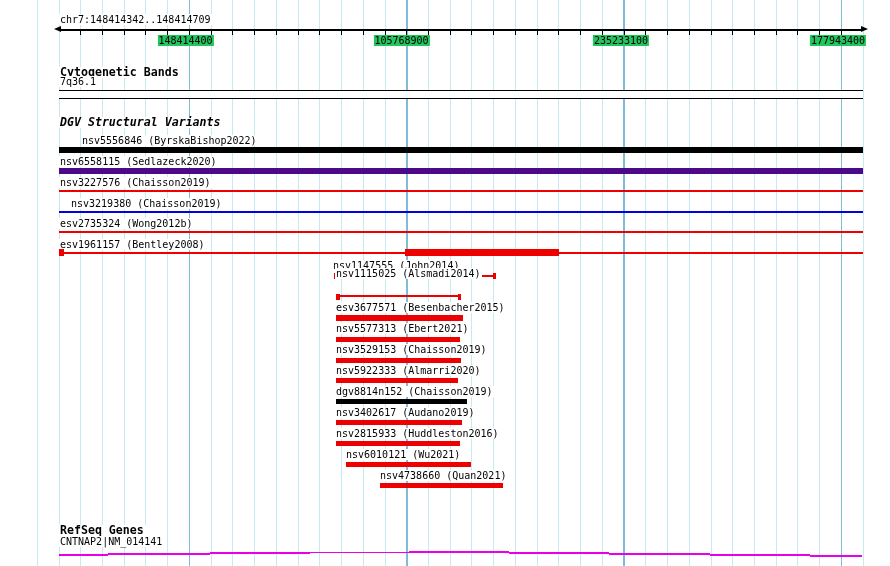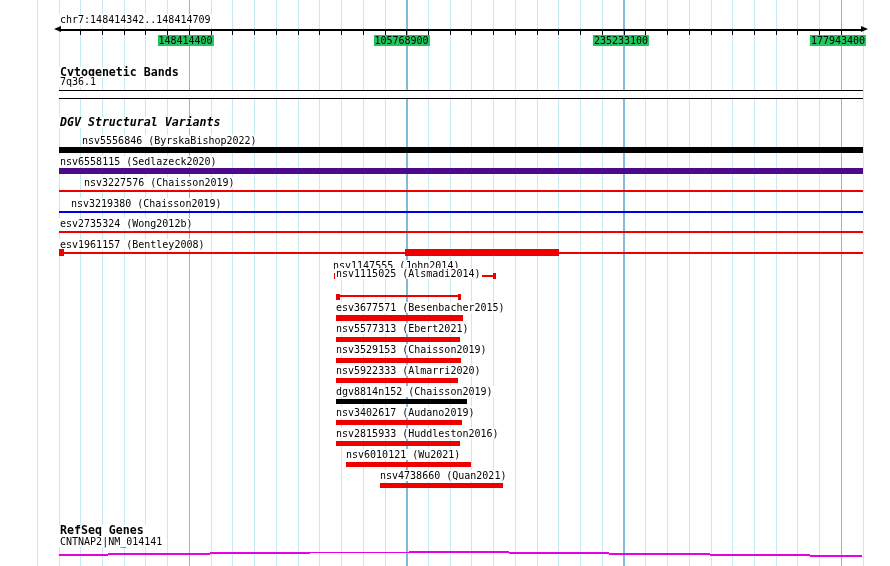--- a/index.html
+++ b/index.html
@@ -108,21 +108,21 @@
   <div id="cyto-title" class="sec" style="left: 58px; top: 66.5px;">Cytogenetic Bands</div>
   <div id="cyto-band-label" class="small" style="left: 58px; top: 75.5px;">7q36.1</div>
   <div id="cyto-band-box" class="bandbox" style="left: 59px; top: 90px; width: 803.5px; height: 7px;"></div>
 
   <div id="dgv-title" class="sec" style="left: 58px; top: 117px; font-style: italic;">DGV Structural Variants</div>
   <div id="variant-layer" class="abs" style="left:0;top:0;">
       <div class="abs lbl" style="left: 59px; top: 134.5px; margin-left: 22px;">nsv5556846 (ByrskaBishop2022)</div>
       <div class="abs" style="left: 59px; top: 146.5px; width: 803.5px; height: 6.5px; background: rgb(0, 0, 0);"></div>
       <div class="abs lbl" style="left: 59px; top: 155.5px;">nsv6558115 (Sedlazeck2020)</div>
       <div class="abs" style="left: 59px; top: 168px; width: 803.5px; height: 6px; background: rgb(75, 10, 138);"></div>
-      <div class="abs lbl" style="left: 59px; top: 176.5px; margin-left: 24px;">nsv3227576 (Chaisson2019)</div>
+      <div class="abs lbl" style="left: 59px; top: 176.5px;">nsv3227576 (Chaisson2019)</div>
       <div class="abs" style="left: 59px; top: 190px; width: 803.5px; height: 2px; background: rgb(239, 0, 0);"></div>
       <div class="abs lbl" style="left: 70px; top: 197.5px;">nsv3219380 (Chaisson2019)</div>
       <div class="abs" style="left: 59px; top: 210.5px; width: 803.5px; height: 2px; background: rgb(0, 0, 224);"></div>
       <div class="abs lbl" style="left: 59px; top: 218px;">esv2735324 (Wong2012b)</div>
       <div class="abs" style="left: 59px; top: 230.5px; width: 803.5px; height: 2px; background: rgb(239, 0, 0);"></div>
       <div class="abs lbl" style="left: 59px; top: 238.5px;">esv1961157 (Bentley2008)</div>
       <div class="abs" style="left: 59px; top: 251.5px; width: 803.5px; height: 2px; background: rgb(239, 0, 0);"></div>
       <div class="abs" style="left: 59px; top: 249px; width: 4.5px; height: 7px; background: rgb(239, 0, 0);"></div>
       <div class="abs" style="left: 405px; top: 249px; width: 154px; height: 7px; background: rgb(239, 0, 0);"></div>
       <div class="abs lbl" style="left: 332px; top: 259.5px;">nsv1147555 (John2014)</div>

